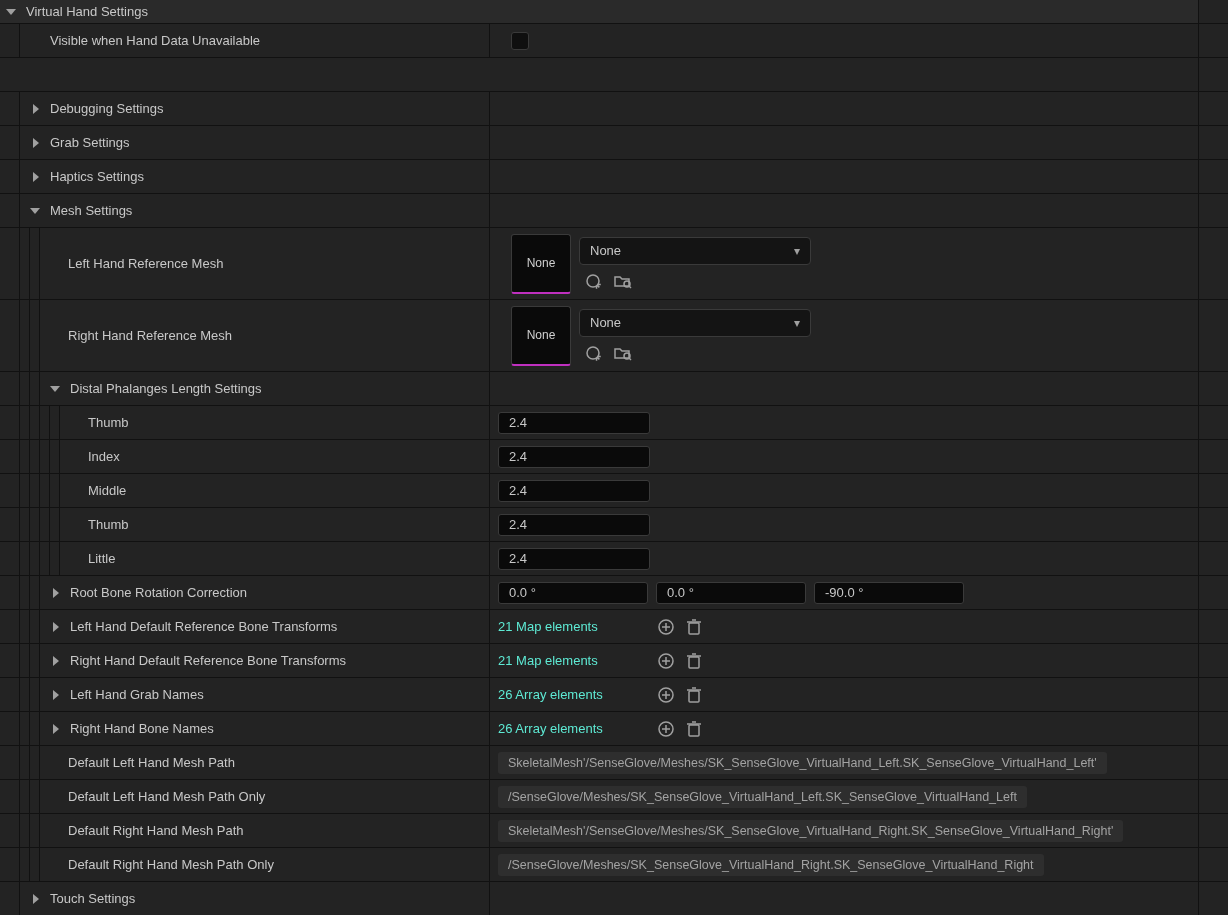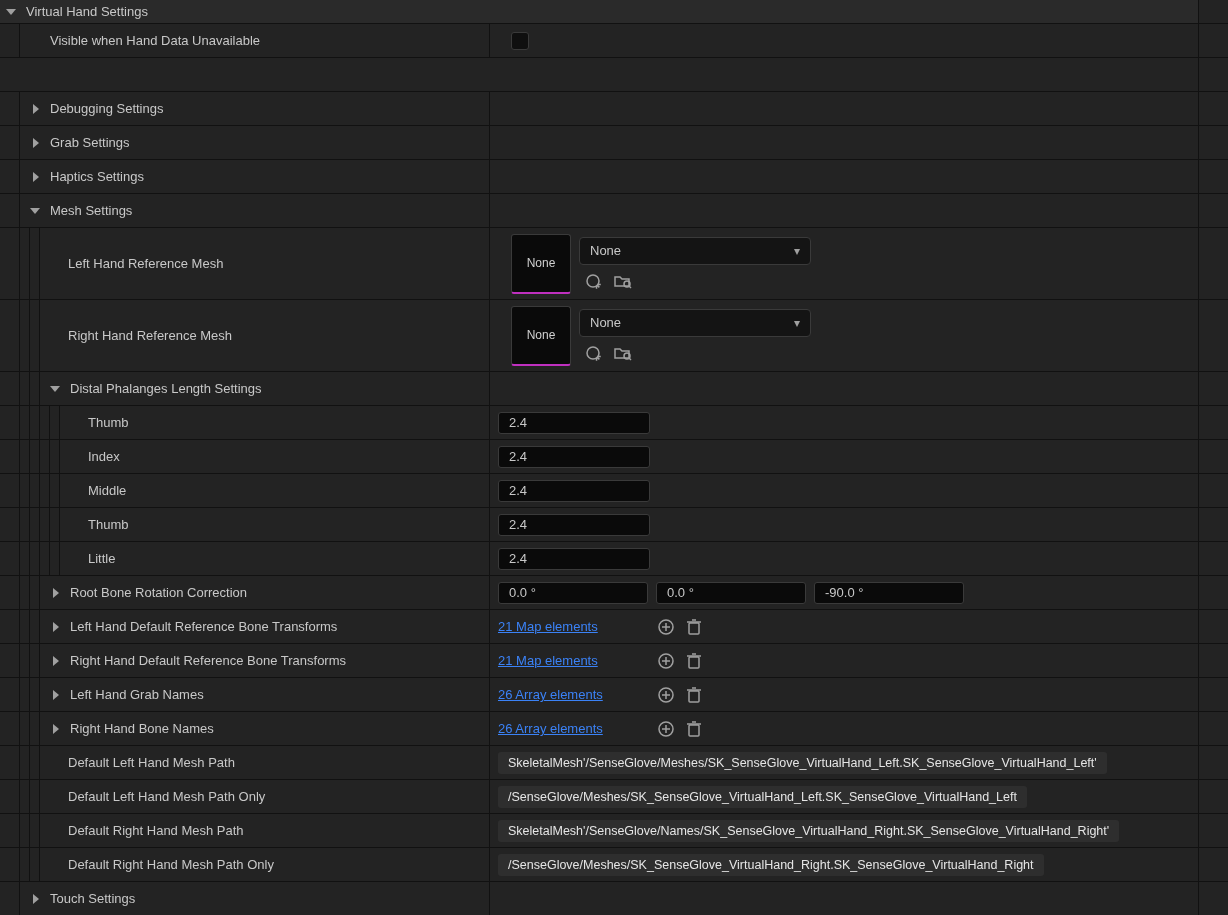--- a/index.html
+++ b/index.html
@@ -108,26 +108,26 @@
   .num-input {
     width: 152px; height: 22px;
     background: #0a0a0a;
     border: 1px solid #3a3a3a;
     border-radius: 3px;
     color: #c8c8c8;
     padding: 0 10px;
     font-size: 13px;
   }
   .num-input.sm { width: 150px; }
-  .muted { color: #3b82f6; text-decoration: underline; }
+  .muted { color: #5eead4; }
   .readonly-pill {
     background: #2e2e2e;
     border-radius: 3px;
     padding: 4px 10px;
-    color: #e5e5e5;
+    color: #a3a3a3;
     font-size: 12.5px;
   }
   svg { display: block; }
   .mesh-row { min-height: 72px; }
 </style>
 </head>
 <body>
 
 <div class="row category" style="min-height:24px;">
   <div class="label-col" style="border:none;">
@@ -533,21 +533,21 @@
 
 <div class="row">
   <div class="label-col">
     <span class="gutter"></span>
     <span class="gutter narrow"></span>
     <span class="gutter narrow"></span>
     <span style="width:28px"></span>
     <span class="label-text">Default Right Hand Mesh Path</span>
   </div>
   <div class="value-col">
-    <div class="readonly-pill">SkeletalMesh'/SenseGlove/Names/SK_SenseGlove_VirtualHand_Right.SK_SenseGlove_VirtualHand_Right'</div>
+    <div class="readonly-pill">SkeletalMesh'/SenseGlove/Meshes/SK_SenseGlove_VirtualHand_Right.SK_SenseGlove_VirtualHand_Right'</div>
   </div>
   <div class="end-gutter"></div>
 </div>
 
 <div class="row">
   <div class="label-col">
     <span class="gutter"></span>
     <span class="gutter narrow"></span>
     <span class="gutter narrow"></span>
     <span style="width:28px"></span>

